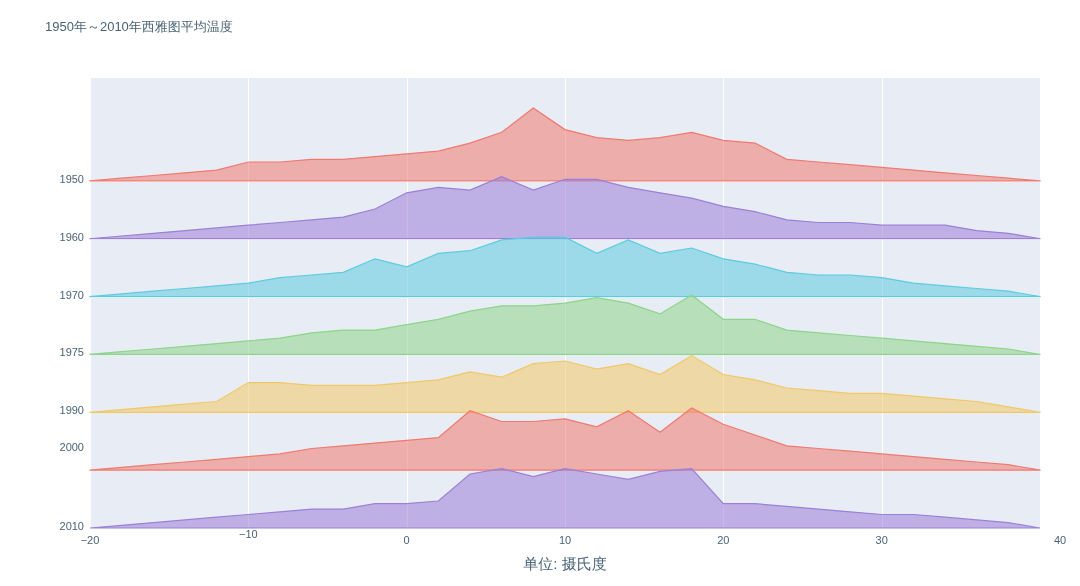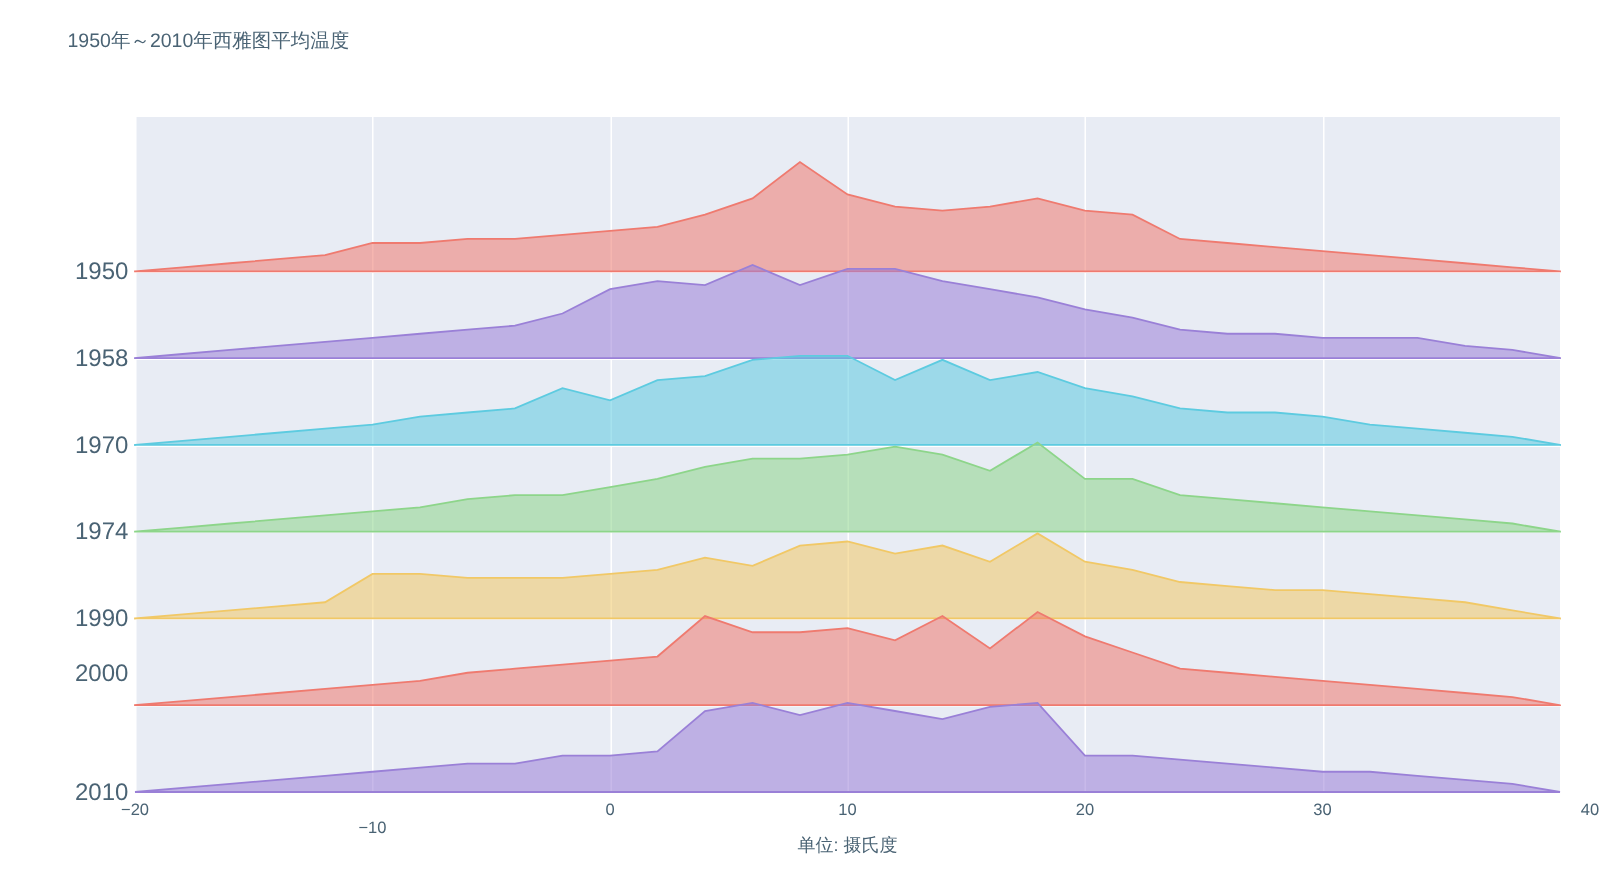--- a/index.html
+++ b/index.html
@@ -1,24 +1,24 @@
 <!DOCTYPE html>
 <html><head>
 <meta charset="utf-8">
 <style>
   * { margin: 0; padding: 0; box-sizing: border-box; }
   html, body { width: 1080px; height: 586px; font-family: "Segoe UI", Arial, sans-serif; background: #fff; }
   .container { width: 1080px; height: 586px; position: relative; }
   .title { position: absolute; left: 45px; top: 18px; font-size: 13px; color: #4a6374; font-weight: 500; }
   .plot-area { position: absolute; left: 90px; top: 78px; width: 950px; height: 450px; background: #e8ecf4; }
-  .y-label { position: absolute; font-size: 16px; color: #4a6374; text-align: right; width: 34px; }
+  .y-label { position: absolute; font-size: 11px; color: #4a6374; text-align: right; width: 34px; }
   .y-grid { position: absolute; left: 0; width: 100%; height: 1px; background: #fff; }
   .x-tick { position: absolute; font-size: 11px; color: #4a6374; transform: translateX(-50%); }
   .x-grid { position: absolute; top: 0; height: 100%; width: 1px; background: #fff; }
-  .x-title { position: absolute; font-size: 12px; color: #4a6374; left: 50%; transform: translateX(-50%); }
+  .x-title { position: absolute; font-size: 15px; color: #4a6374; left: 50%; transform: translateX(-50%); }
   .ridge { position: absolute; left: 0; width: 100%; overflow: visible; }
 </style>
 </head>
 <body>
 
 <div class="container">
   <div class="title">1950年～2010年西雅图平均温度</div>
 
   <div class="plot-area">
 
@@ -53,26 +53,26 @@
       </svg>
       <svg class="ridge" width="950" height="450" style="top: 0px;">
         <path d="M0,392.1428571428571 L0.0,392.1 L31.7,389.4 L63.3,386.7 L95.0,384.0 L126.7,381.3 L158.3,378.6 L190.0,375.9 L221.7,370.5 L253.3,367.8 L285.0,365.1 L316.7,362.4 L348.3,359.7 L380.0,332.7 L411.7,343.5 L443.3,343.5 L475.0,340.8 L506.7,348.9 L538.3,332.7 L570.0,354.3 L601.7,330.0 L633.3,346.2 L665.0,357.0 L696.7,367.8 L728.3,370.5 L760.0,373.2 L791.7,375.9 L823.3,378.6 L855.0,381.3 L886.7,384.0 L918.3,386.7 L950.0,392.1 L950,392.1428571428571 Z" fill="#ef7a6f" fill-opacity="0.55" stroke="#ef7a6f" stroke-width="1.2"></path>
       </svg>
       <svg class="ridge" width="950" height="450" style="top: 0px;">
         <path d="M0,450 L0.0,450.0 L31.7,447.3 L63.3,444.6 L95.0,441.9 L126.7,439.2 L158.3,436.5 L190.0,433.8 L221.7,431.1 L253.3,431.1 L285.0,425.7 L316.7,425.7 L348.3,423.0 L380.0,396.0 L411.7,390.6 L443.3,398.7 L475.0,390.6 L506.7,396.0 L538.3,401.4 L570.0,393.3 L601.7,390.6 L633.3,425.7 L665.0,425.7 L696.7,428.4 L728.3,431.1 L760.0,433.8 L791.7,436.5 L823.3,436.5 L855.0,439.2 L886.7,441.9 L918.3,444.6 L950.0,450.0 L950,450 Z" fill="#9a80d7" fill-opacity="0.55" stroke="#9a80d7" stroke-width="1.2"></path>
       </svg>
     </div>
   <div class="x-title" style="top:555px; left:565px;">单位: 摄氏度</div>
 <div class="x-tick" style="left: 90px; top: 534px;">−20</div>
-    <div class="x-tick" style="left: 248.333px; top: 546px;">−10</div>
+    <div class="x-tick" style="left: 248.333px; top: 528px;">−10</div>
     <div class="x-tick" style="left: 406.667px; top: 534px;">0</div>
     <div class="x-tick" style="left: 565px; top: 534px;">10</div>
     <div class="x-tick" style="left: 723.333px; top: 534px;">20</div>
     <div class="x-tick" style="left: 881.667px; top: 534px;">30</div>
     <div class="x-tick" style="left: 1040px; top: 534px; margin-left: 20px;">40</div>
     <div class="y-label" style="left: 50px; top: 172.857px;">1950</div>
-    <div class="y-label" style="left: 50px; top: 230.714px;">1958</div>
+    <div class="y-label" style="left: 50px; top: 230.714px;">1960</div>
     <div class="y-label" style="left: 50px; top: 288.571px;">1970</div>
-    <div class="y-label" style="left: 50px; top: 346.429px;">1974</div>
+    <div class="y-label" style="left: 50px; top: 346.429px;">1975</div>
     <div class="y-label" style="left: 50px; top: 404.286px;">1990</div>
     <div class="y-label" style="left: 50px; top: 441px;">2000</div>
     <div class="y-label" style="left: 50px; top: 520px;">2010</div>
   </div>
 
 </body></html>

